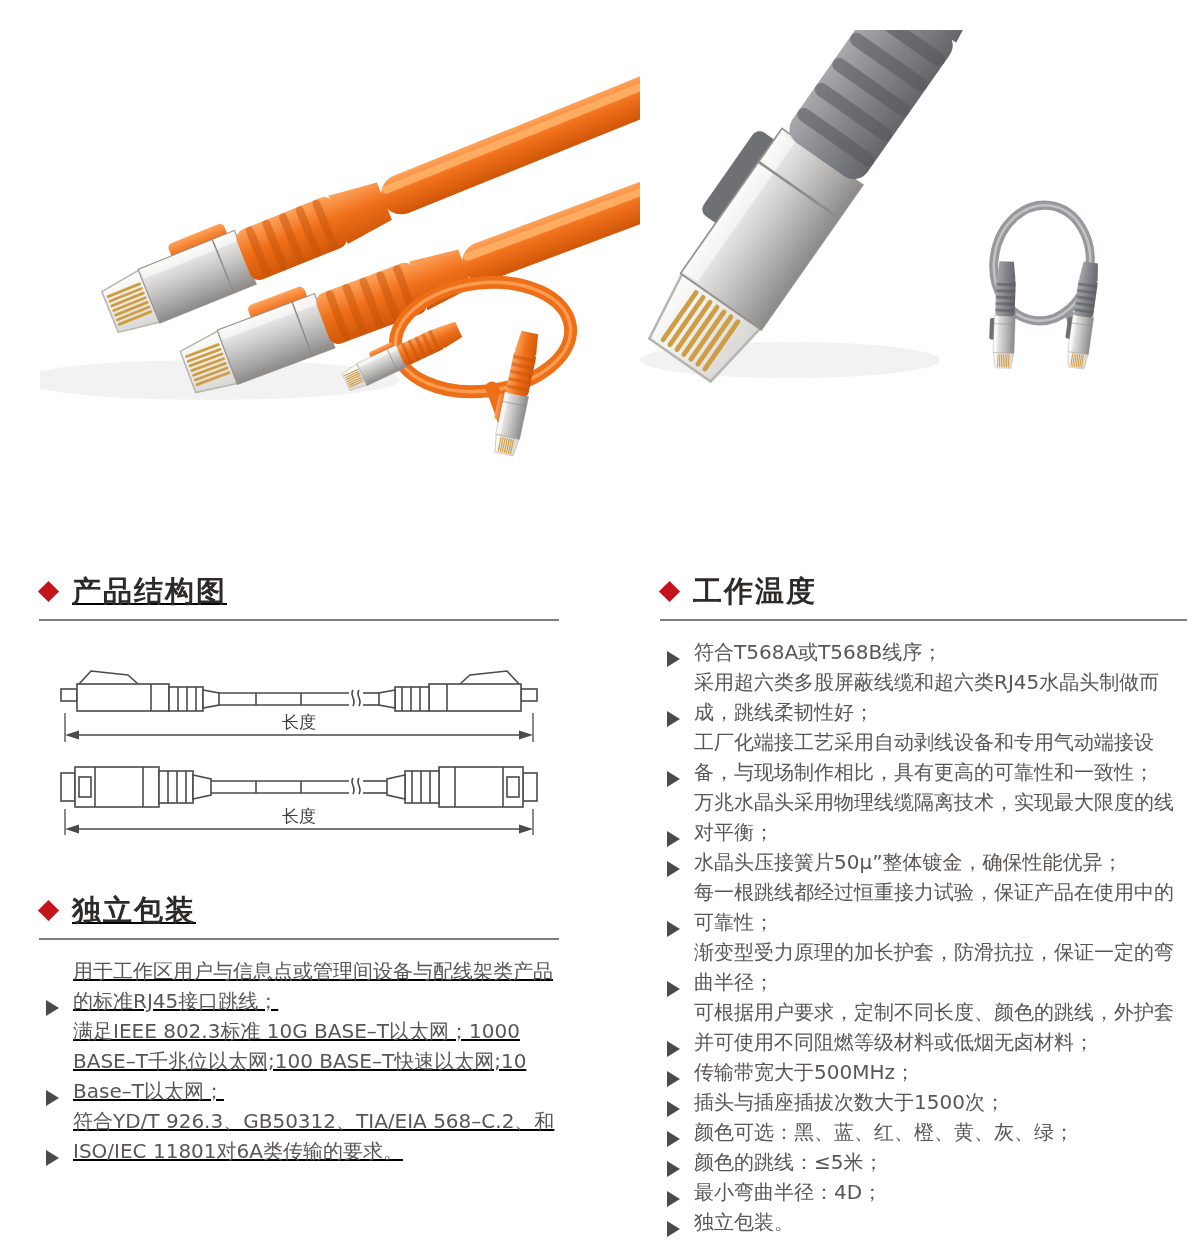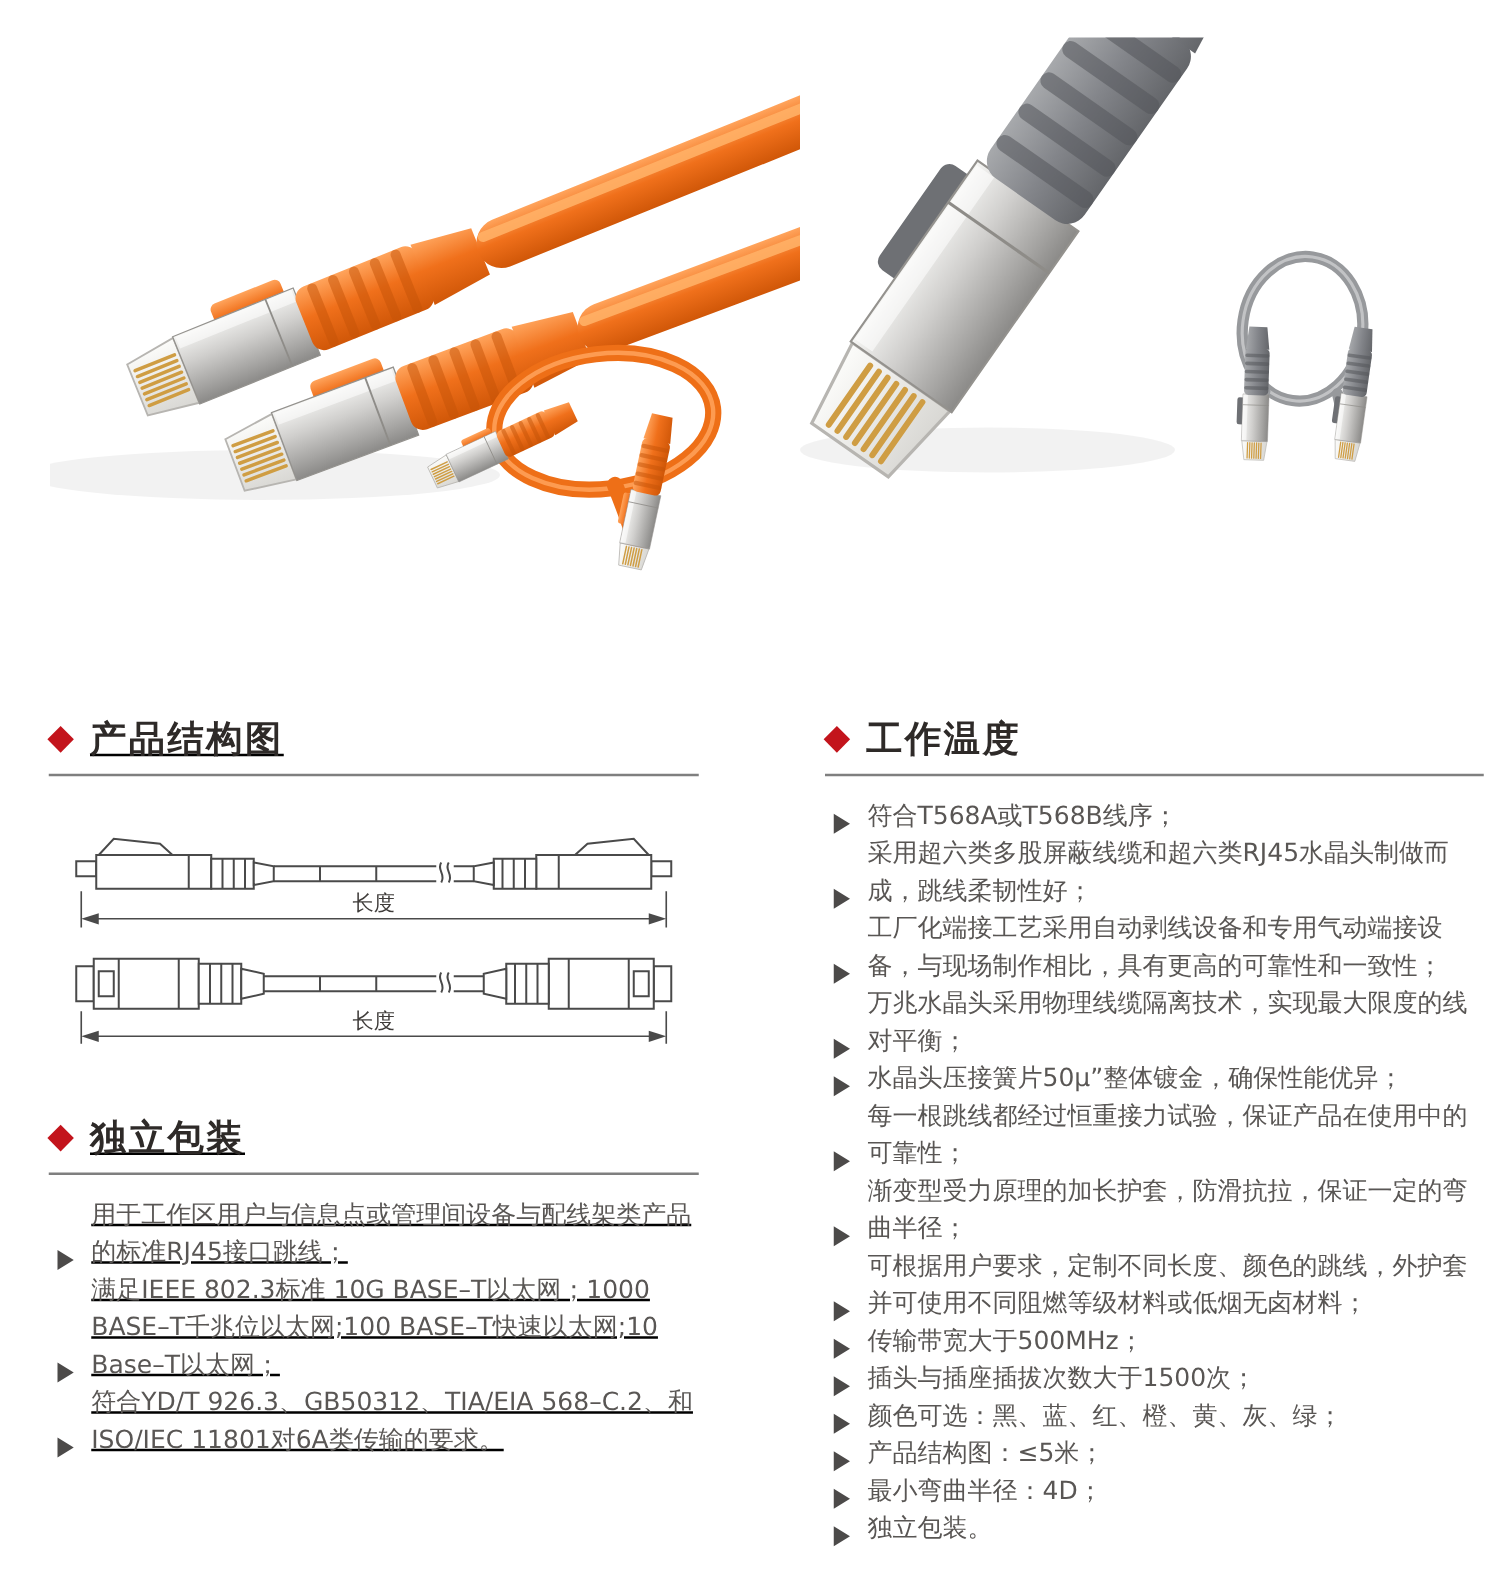--- a/index.html
+++ b/index.html
@@ -314,21 +314,21 @@
           <li>
             <span class="tri"></span>
             <span class="item-text">插头与插座插拔次数大于1500次；</span>
           </li>
           <li>
             <span class="tri"></span>
             <span class="item-text">颜色可选：黑、蓝、红、橙、黄、灰、绿；</span>
           </li>
           <li>
             <span class="tri"></span>
-            <span class="item-text">产品结构图：≤5米；</span>
+            <span class="item-text">颜色的跳线：≤5米；</span>
           </li>
           <li>
             <span class="tri"></span>
             <span class="item-text">最小弯曲半径：4D；</span>
           </li>
           <li>
             <span class="tri"></span>
             <span class="item-text">独立包装。</span>
           </li>
         </ul>

